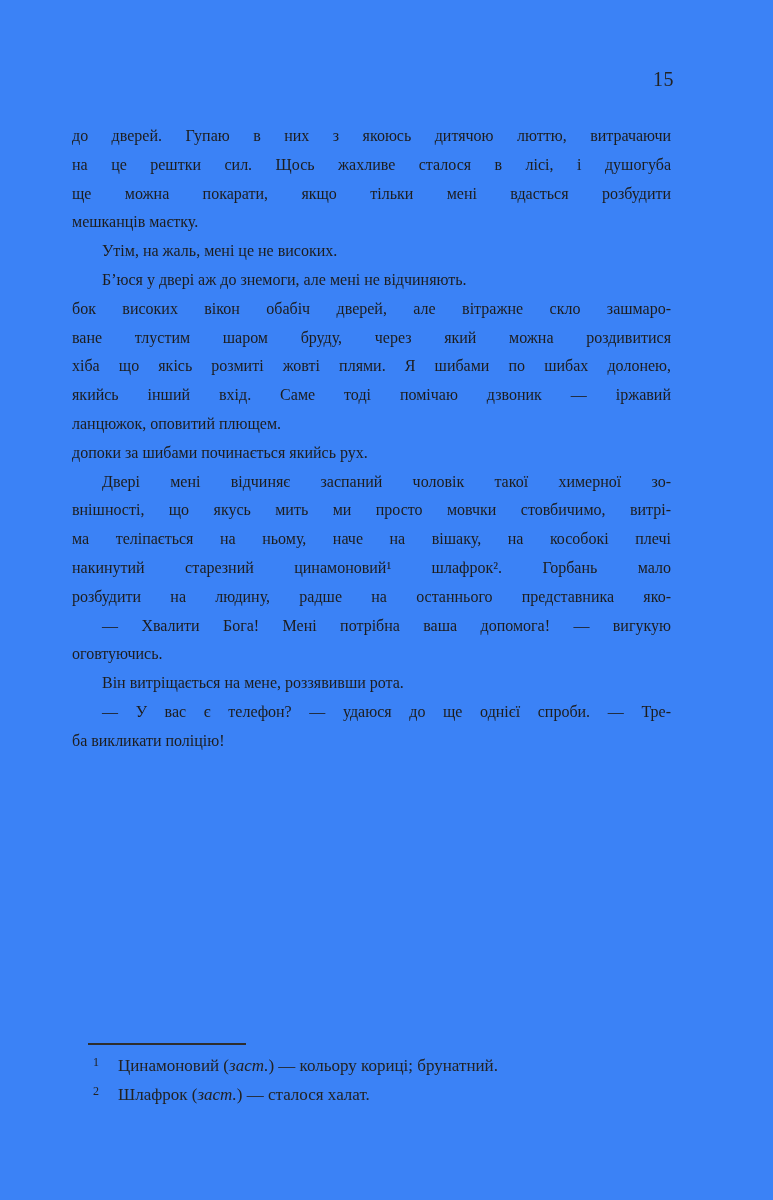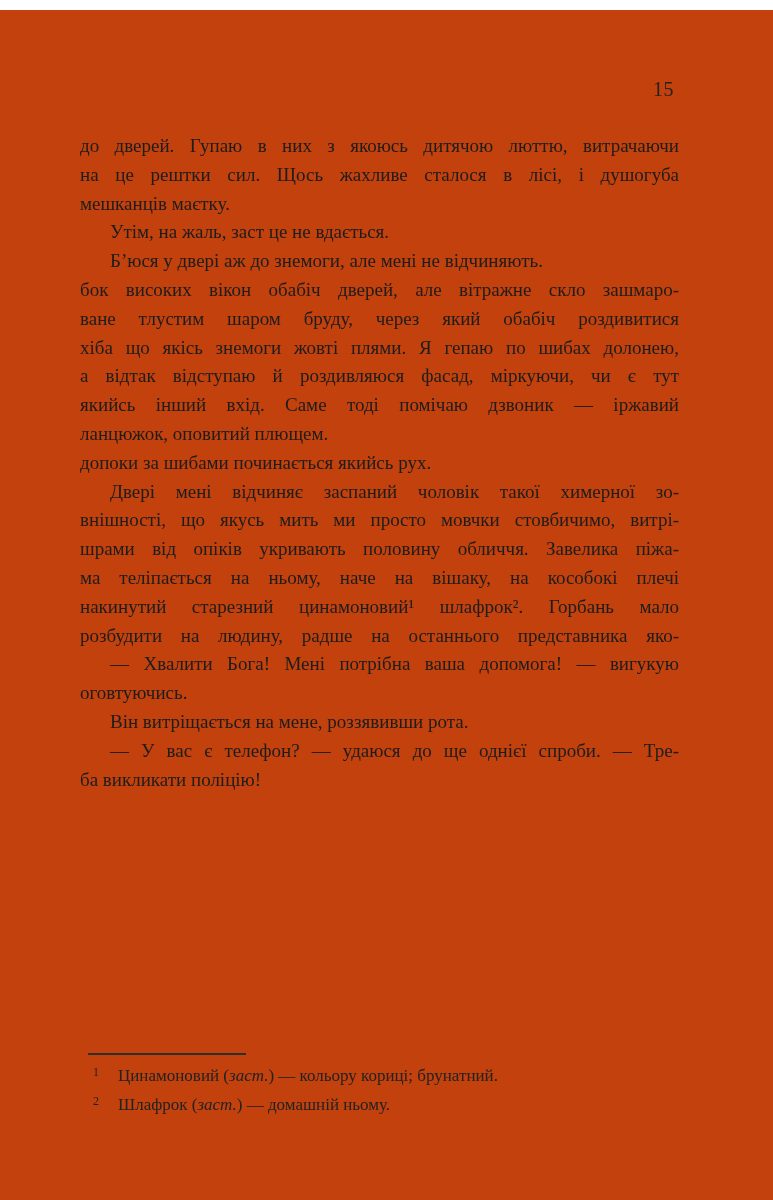--- a/index.html
+++ b/index.html
@@ -8,37 +8,36 @@
     height: 1200px;
     background: #ffffff;
     font-family: "Liberation Serif", serif;
     color: #1d1d1d;
     position: relative;
     overflow: hidden;
   }
   .page {
     position: absolute;
     inset: 0;
-    background: #c2410c;
-    margin-top: 10px;
+    background: #3b82f6;
   }
   .pagenum {
     position: absolute;
     top: 68px;
     right: 99px;
     font-size: 20px;
     letter-spacing: 0.5px;
     color: #222;
   }
   .text-block {
     position: absolute;
-    left: 80px;
+    left: 72px;
     top: 122px;
     width: 599px;
-    font-size: 19px;
+    font-size: 16px;
     color: #1d1d1d;
   }
   .paragraph { margin: 0; padding: 0; }
   .line {
     height: 28.8px;
     line-height: 28.8px;
     overflow: visible;
   }
   .line.j {
     text-align: justify;
@@ -80,43 +79,42 @@
 <body>
 
 <div class="page">
 
   <div class="pagenum">15</div>
 
   <div class="text-block">
       <div class="paragraph">
         <div class="line j">до дверей. Гупаю в них з якоюсь дитячою люттю, витрачаючи</div>
         <div class="line j">на це рештки сил. Щось жахливе сталося в лісі, і душогуба</div>
+        <div class="line j">ще можна покарати, якщо тільки мені вдасться розбудити</div>
         <div class="line">мешканців маєтку.</div>
       </div>
       <div class="paragraph">
-        <div class="line indent">Утім, на жаль, заст це не вдається.</div>
+        <div class="line indent">Утім, на жаль, мені це не високих.</div>
       </div>
       <div class="paragraph">
         <div class="line indent">Б’юся у двері аж до знемоги, але мені не відчиняють.</div>
       </div>
       <div class="paragraph">
         <div class="line j">бок високих вікон обабіч дверей, але вітражне скло зашмаро-</div>
-        <div class="line j">ване тлустим шаром бруду, через який обабіч роздивитися</div>
-        <div class="line j">хіба що якісь знемоги жовті плями. Я гепаю по шибах долонею,</div>
-        <div class="line j">а відтак відступаю й роздивляюся фасад, міркуючи, чи є тут</div>
+        <div class="line j">ване тлустим шаром бруду, через який можна роздивитися</div>
+        <div class="line j">хіба що якісь розмиті жовті плями. Я шибами по шибах долонею,</div>
         <div class="line j">якийсь інший вхід. Саме тоді помічаю дзвоник — іржавий</div>
         <div class="line">ланцюжок, оповитий плющем.</div>
       </div>
       <div class="paragraph">
         <div class="line">допоки за шибами починається якийсь рух.</div>
       </div>
       <div class="paragraph">
         <div class="line j indent">Двері мені відчиняє заспаний чоловік такої химерної зо-</div>
         <div class="line j">внішності, що якусь мить ми просто мовчки стовбичимо, витрі-</div>
-        <div class="line j">шрами від опіків укривають половину обличчя. Завелика піжа-</div>
         <div class="line j">ма теліпається на ньому, наче на вішаку, на кособокі плечі</div>
         <div class="line j">накинутий старезний цинамоновий¹ шлафрок². Горбань мало</div>
         <div class="line j">розбудити на людину, радше на останнього представника яко-</div>
       </div>
       <div class="paragraph">
         <div class="line j indent">— Хвалити Бога! Мені потрібна ваша допомога! — вигукую</div>
         <div class="line">оговтуючись.</div>
       </div>
       <div class="paragraph">
         <div class="line indent">Він витріщається на мене, роззявивши рота.</div>
@@ -129,17 +127,17 @@
 
   <div class="footnote-rule"></div>
 
   <div class="footnotes">
     <div class="footnote">
       <span class="fn-marker">1</span>
       <span class="fn-text"><span>Цинамоновий (</span><i>заст.</i><span>) — кольору кориці; брунатний.</span></span>
     </div>
     <div class="footnote">
       <span class="fn-marker">2</span>
-      <span class="fn-text"><span>Шлафрок (</span><i>заст.</i><span>) — домашній ньому.</span></span>
+      <span class="fn-text"><span>Шлафрок (</span><i>заст.</i><span>) — сталося халат.</span></span>
     </div>
   </div>
 
 </div>
 
 </body></html>

